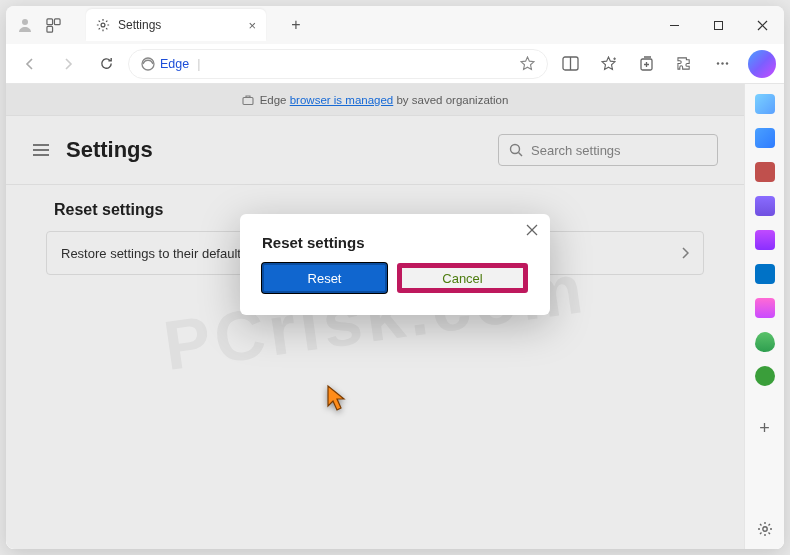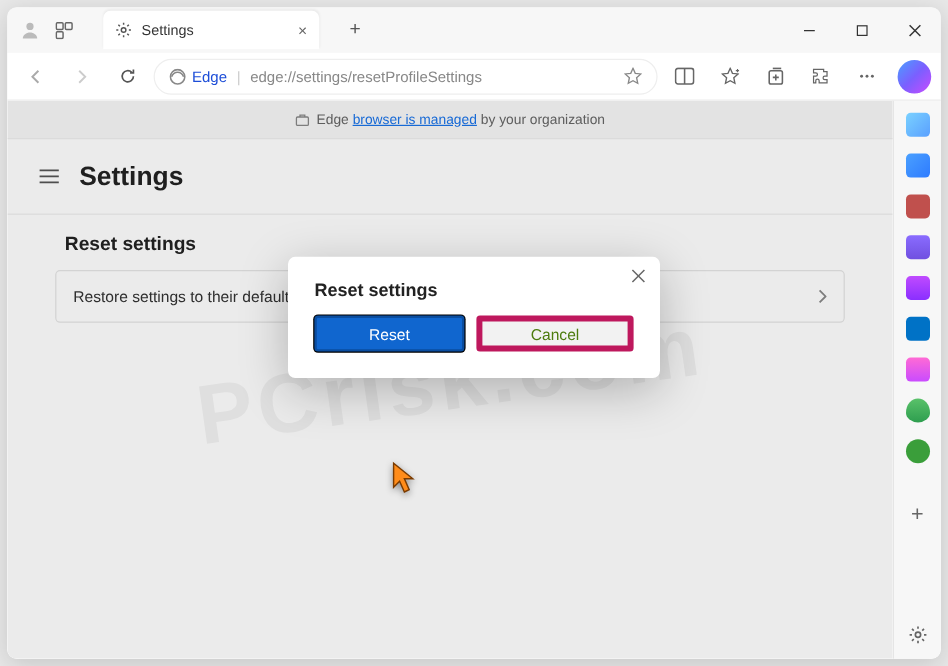--- a/index.html
+++ b/index.html
@@ -143,21 +143,20 @@
       </div>
     <div class="addr">
       <span class="edge">
         <svg width="14" height="14">
             <circle cx="7" cy="7" r="6" fill="none" stroke="#888" stroke-width="1.3"></circle>
             <path d="M2 7c2-5 8-5 10 0" fill="none" stroke="#888" stroke-width="1.3"></path>
           </svg>
         <span>Edge</span>
       </span>
       <span class="sep">|</span>
-      <span class="url">edge://settings/resetProfileSettings</span>
       <span class="star">
           <svg width="15" height="15" viewBox="0 0 16 16">
             <path d="M8 1l2 4.5 5 .5-3.8 3.3 1 5L8 12l-4.2 2.3 1-5L1 6l5-.5z" fill="none" stroke="#888" stroke-width="1.2"></path>
           </svg>
         </span>
     </div>
     <div class="ticon">
         <svg width="17" height="15">
           <rect x="1" y="1" width="15" height="13" rx="2" fill="none" stroke="#666" stroke-width="1.3"></rect>
           <line x1="8.5" y1="1" x2="8.5" y2="14" stroke="#666" stroke-width="1.3"></line>
@@ -194,32 +193,39 @@
   </div>
 
   <div class="content">
     <div class="main settings-area">
 
       <div class="managed">
         <svg width="12" height="12">
             <rect x="1" y="3.5" width="10" height="7" rx="1" fill="none" stroke="#888" stroke-width="1.1"></rect>
             <path d="M4 3.5V2h4v1.5" fill="none" stroke="#888" stroke-width="1.1"></path>
           </svg>
-        <span><span>Edge </span><a>browser is managed</a><span> by your organization</span></span>
+        <span><span>Edge </span><a>browser is managed</a><span> by saved organization</span></span>
       </div>
 
       <div class="settings-hdr">
         <span class="hamburger">
             <svg width="18" height="14">
               <line x1="1" y1="2" x2="17" y2="2" stroke="#555" stroke-width="1.6"></line>
               <line x1="1" y1="7" x2="17" y2="7" stroke="#555" stroke-width="1.6"></line>
               <line x1="1" y1="12" x2="17" y2="12" stroke="#555" stroke-width="1.6"></line>
             </svg>
           </span>
         <span class="settings-title">Settings</span>
+        <div class="searchbox">
+          <svg width="14" height="14">
+              <circle cx="6" cy="6" r="4.5" fill="none" stroke="#888" stroke-width="1.4"></circle>
+              <line x1="9.5" y1="9.5" x2="13" y2="13" stroke="#888" stroke-width="1.4"></line>
+            </svg>
+          <span>Search settings</span>
+        </div>
       </div>
 
       <div style="border-top:1px solid #eee"></div>
 
       <div class="section-title">Reset settings</div>
 
       <div class="row">
         <span>Restore settings to their default values</span>
         <span class="chev">
             <svg width="8" height="12">

